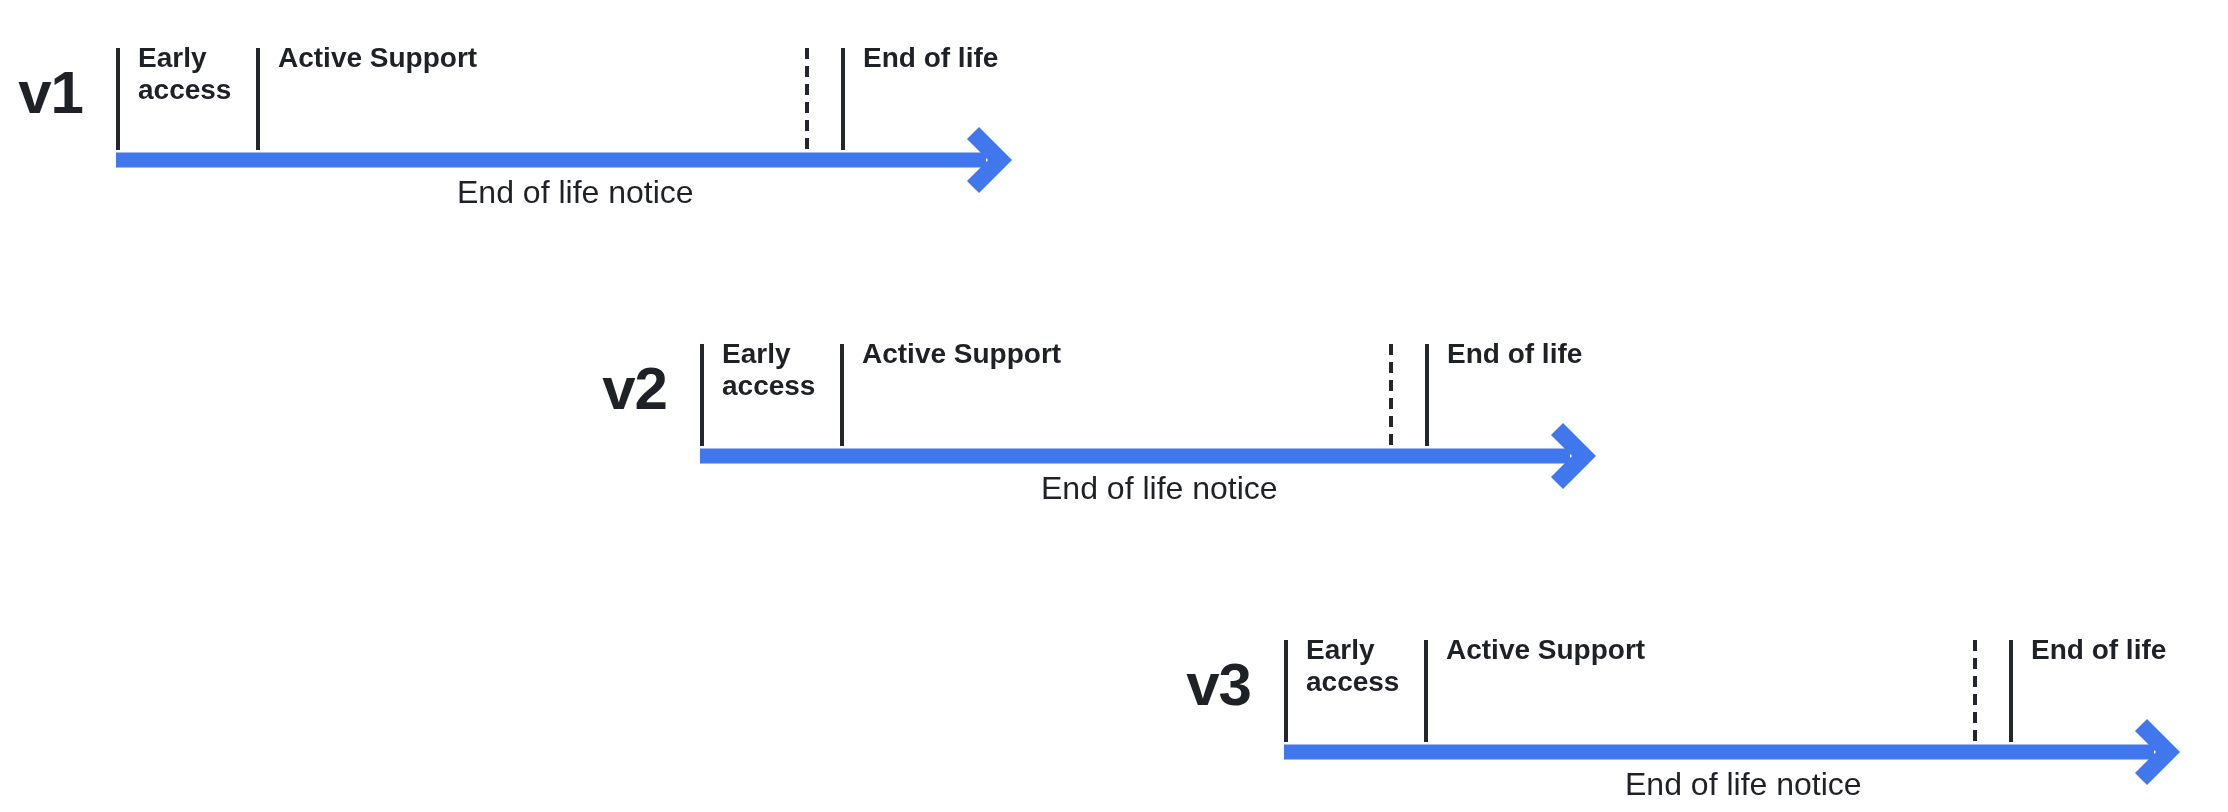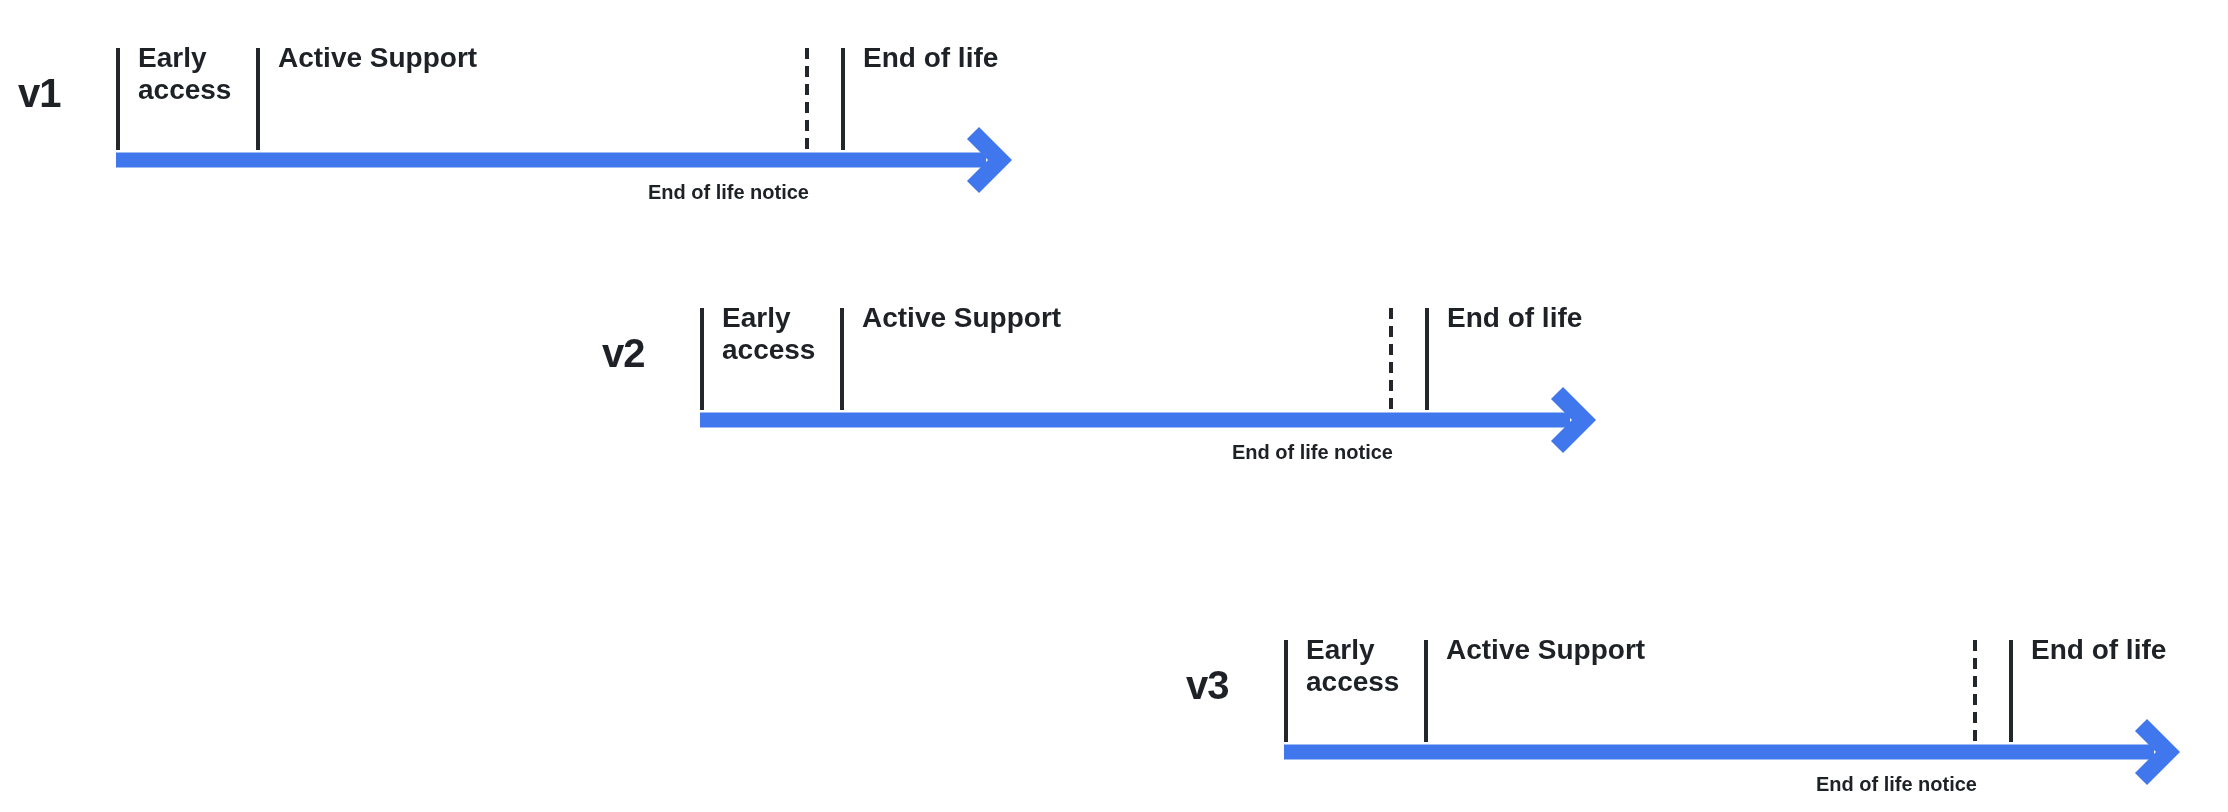--- a/index.html
+++ b/index.html
@@ -14,46 +14,46 @@
     position: relative;
     width: 2228px;
     height: 812px;
     background: var(--background);
     overflow: hidden;
     font-family: "Liberation Sans", sans-serif;
     color: var(--text);
   }
   .timeline { position: absolute; width: 1010px; height: 180px; }
   .timeline.t1 { left: 18px;   top: 48px;  }
-  .timeline.t2 { left: 602px;  top: 308px; }
+  .timeline.t2 { left: 602px;  top: 344px; }
   .timeline.t3 { left: 1186px; top: 640px; }
 
   .tl-svg { position: absolute; left: 0; top: 0; overflow: visible; }
   .tick  { stroke: var(--line); stroke-width: 4px; }
   .tick.dashed { stroke-dasharray: 11 7; }
   .shaft { stroke: var(--arrow); stroke-width: 15px; }
   .head  { stroke: var(--arrow); stroke-width: 17px; fill: none;
            stroke-linejoin: miter; stroke-linecap: butt; stroke-miterlimit: 10; }
 
   .version {
     position: absolute; left: 0; top: 21px; width: 65px;
-    text-align: left; font-size: 40px; font-weight: 700; line-height: 48px;
+    text-align: center; font-size: 60px; font-weight: 700; line-height: 48px;
     letter-spacing: -1px;
   }
   .phase {
     position: absolute; top: -6px;
     font-size: 28px; font-weight: 700; line-height: 32px;
     white-space: nowrap;
   }
   .phase.early  { left: 120px; width: 125px; white-space: normal; }
   .phase.active { left: 260px; }
   .phase.eol    { left: 845px; }
   .notice {
     position: absolute; left: 439px; top: 128px; width: 352px;
-    text-align: right; font-size: 20px; font-weight: 700; line-height: 32px;
+    text-align: left; font-size: 32px; font-weight: 400; line-height: 32px;
     white-space: nowrap;
   }
 </style>
 </head>
 <body>
 
 <div class="canvas">
 
   <div class="timeline t1">
     <div class="version">v1</div>

